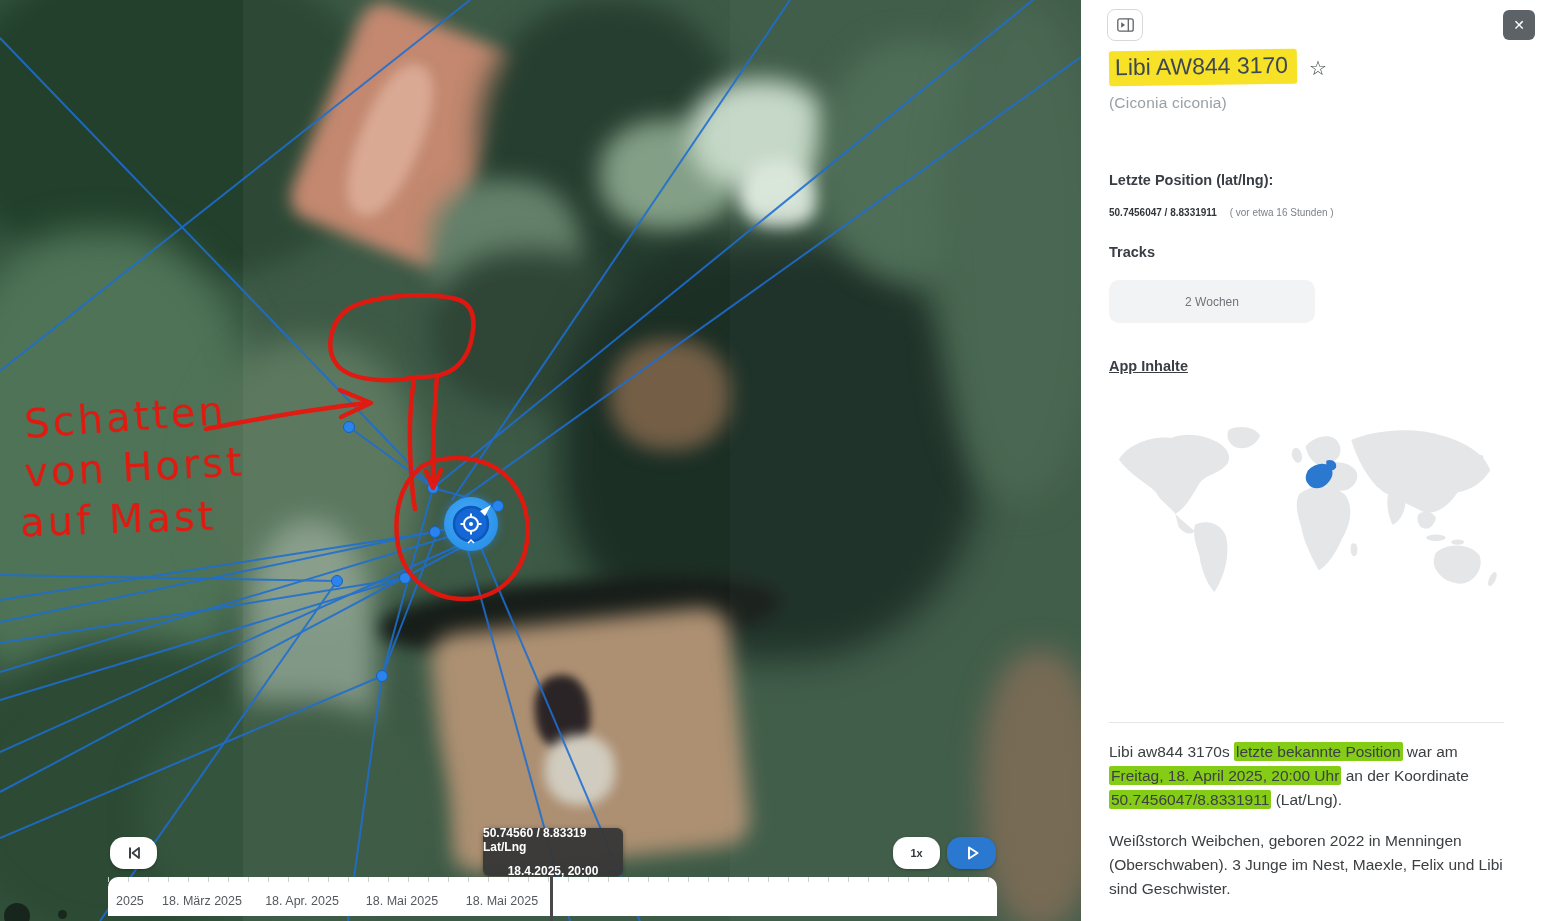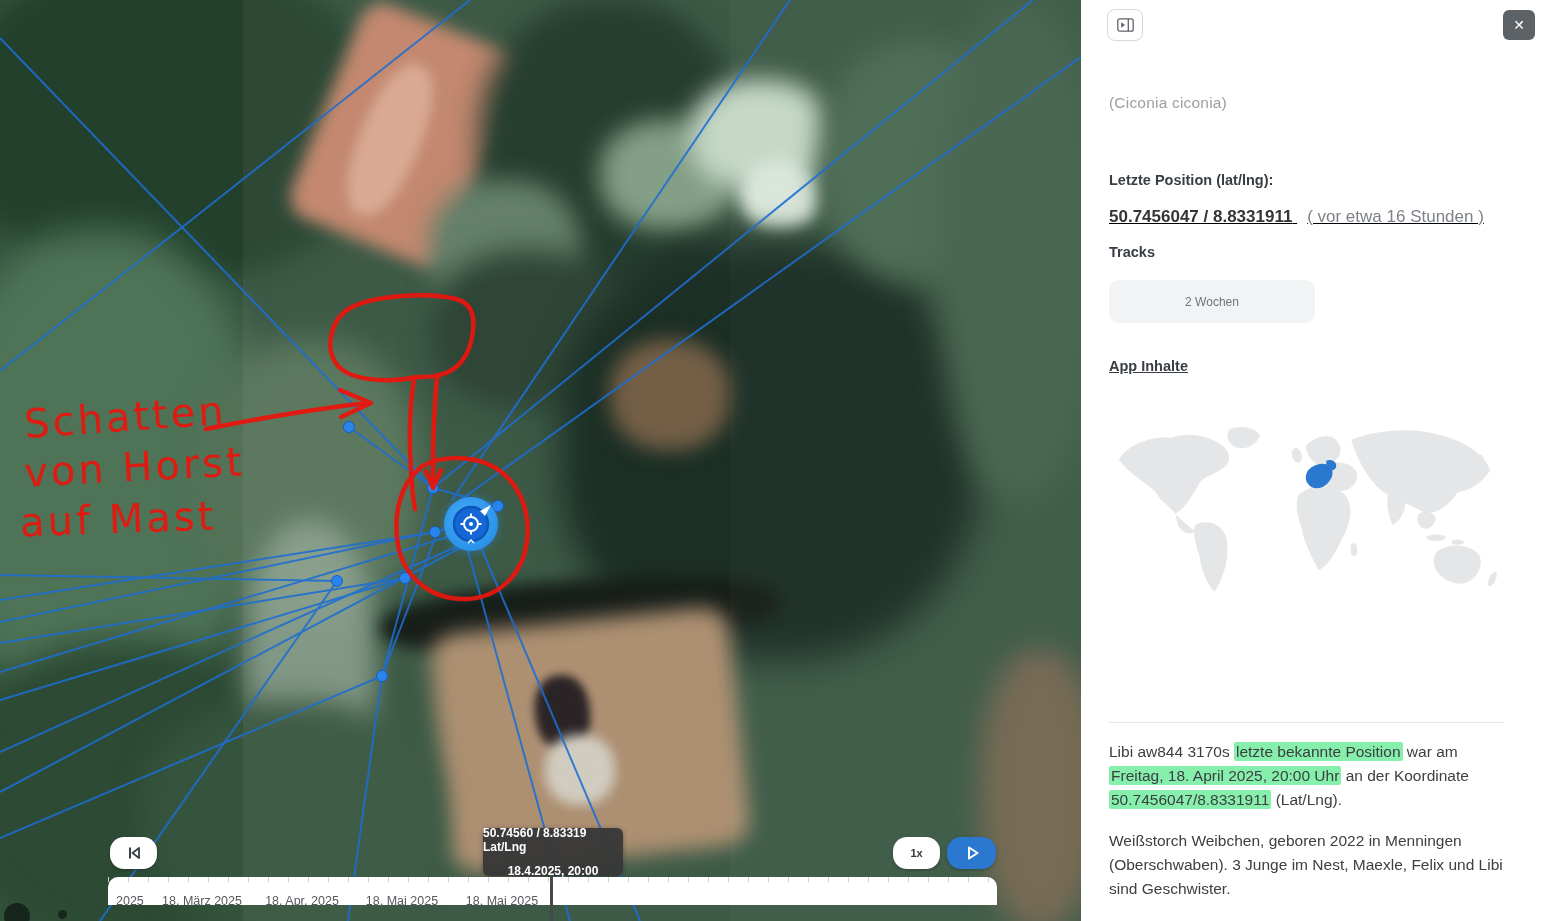--- a/index.html
+++ b/index.html
@@ -26,21 +26,21 @@
   .map-tooltip{
     position:absolute;left:483px;top:828px;width:140px;height:48px;border-radius:6px;
     background:rgba(55,55,55,0.95);color:#fff;display:flex;flex-direction:column;
     align-items:center;justify-content:center;gap:10px;box-shadow:0 1px 5px rgba(0,0,0,.35);
   }
   .map-tooltip .tt1{font-size:12px;font-weight:700;}
   .map-tooltip .tt2{font-size:12px;font-weight:700;}
   .playhead{position:absolute;left:550px;top:875px;width:3px;height:46px;background:#46484a;z-index:6;}
   
   .timeline{
-    position:absolute;left:108px;top:877px;width:889px;height:28px;background:#ffffff;
+    position:absolute;left:108px;top:877px;width:889px;height:39px;background:#ffffff;
     border-radius:10px 10px 0 0;z-index:5;
   }
   .timeline .ticks{position:absolute;left:0;top:0;width:100%;height:5px;
     background:repeating-linear-gradient(90deg,#cdd1d4 0 1px,transparent 1px 20px);}
   .tl-label{position:absolute;top:17px;font-size:12.5px;color:#55595e;white-space:nowrap;}
   .tl-0{left:8px;}
   .tl-1{left:94px;transform:translateX(-50%);}
   .tl-2{left:194px;transform:translateX(-50%);}
   .tl-3{left:294px;transform:translateX(-50%);}
   .tl-4{left:394px;transform:translateX(-50%);}
@@ -62,37 +62,37 @@
   .btn-close{position:absolute;left:422px;top:10px;width:32px;height:30px;background:#5d6267;
     border:none;border-radius:6px;color:#fff;font-size:14px;display:flex;align-items:center;
     justify-content:center;cursor:pointer;}
   .title-row{position:absolute;left:28px;top:50px;display:flex;align-items:center;gap:12px;}
   .hl-title{font-size:23px;color:#3d4854;background:#f7e228;padding:3px 9px 5px 6px;
     display:inline-block;transform:rotate(-0.8deg);border-radius:3px;}
   .star{font-size:20px;color:#3c4043;cursor:pointer;line-height:1;}
   .species{position:absolute;left:28px;top:94px;font-size:15.5px;color:#9aa0a6;letter-spacing:.2px;}
   .lbl{position:absolute;left:28px;font-size:14.5px;font-weight:700;color:#393e44;}
   .lbl-lastpos{top:172px;}
-  .coords-row{position:absolute;left:28px;top:207px;font-size:17px;white-space:nowrap;text-decoration:underline;}
+  .coords-row{position:absolute;left:28px;top:207px;font-size:10px;white-space:nowrap;}
   .coords{font-weight:700;color:#333639;}
   .ago{color:#7d828a;margin-left:10px;}
   .lbl-tracks{top:244px;}
   .track-btns{position:absolute;left:28px;top:280px;display:flex;gap:13px;}
   .tbtn{width:206px;height:43px;border:none;border-radius:10px;font-size:12px;cursor:pointer;
     font-family:"Liberation Sans",sans-serif;}
   .tbtn.inactive{background:#f2f3f4;color:#70757a;}
   .tbtn.active{background:#2a78d0;color:#fff;font-weight:700;}
   .lbl-appinhalte{top:358px;text-decoration:underline;}
   .worldmap{position:absolute;left:22px;top:414px;width:414px;height:190px;}
   .para{position:absolute;left:28px;width:394px;font-size:15.5px;line-height:24px;color:#3c4043;}
   .p1{top:660px;}
   .divider{position:absolute;left:28px;top:722px;width:395px;height:1px;background:#e3e5e7;}
   .p2{top:740px;}
   .p3{top:829px;}
-  .hl{background:#86efac;padding:1px 2px;border-radius:2px;}
+  .hl{background:#84cc16;padding:1px 2px;border-radius:2px;}
 </style>
 </head>
 <body>
 
 <div class="map-region">
 
   <div class="sat">
     <div class="blob" style="left:-40px;top:-40px;width:420px;height:320px;background:#22402c;filter:blur(14px);"></div>
     <div class="blob" style="left:-60px;top:230px;width:320px;height:480px;background:#4e7356;filter:blur(18px);"></div>
     <div class="blob" style="left:-40px;top:640px;width:330px;height:300px;background:#2c4a34;filter:blur(16px);"></div>
@@ -225,20 +225,24 @@
     <svg width="17" height="14">
       <rect x="0.8" y="0.8" width="15.4" height="12.4" rx="2" fill="none" stroke="#5f6368" stroke-width="1.3"></rect>
       <line x1="11.3" y1="0.8" x2="11.3" y2="13.2" stroke="#5f6368" stroke-width="1.3"></line>
       <path d="M4.2,4.3 L8,7 L4.2,9.7 Z" fill="#5f6368"></path>
     </svg>
   </button>
   <button class="btn-close">
     <span>✕</span>
   </button>
 
+  <div class="title-row">
+    <span class="hl-title">Libi AW844 3170</span>
+    <span class="star">☆</span>
+  </div>
   <div class="species">(Ciconia ciconia)</div>
 
   <div class="lbl lbl-lastpos">Letzte Position (lat/lng):</div>
   <div class="coords-row">
     <span class="coords">50.7456047 / 8.8331911</span>
     <span class="ago">( vor etwa 16 Stunden )</span>
   </div>
 
   <div class="lbl lbl-tracks">Tracks</div>
   <div class="track-btns">

